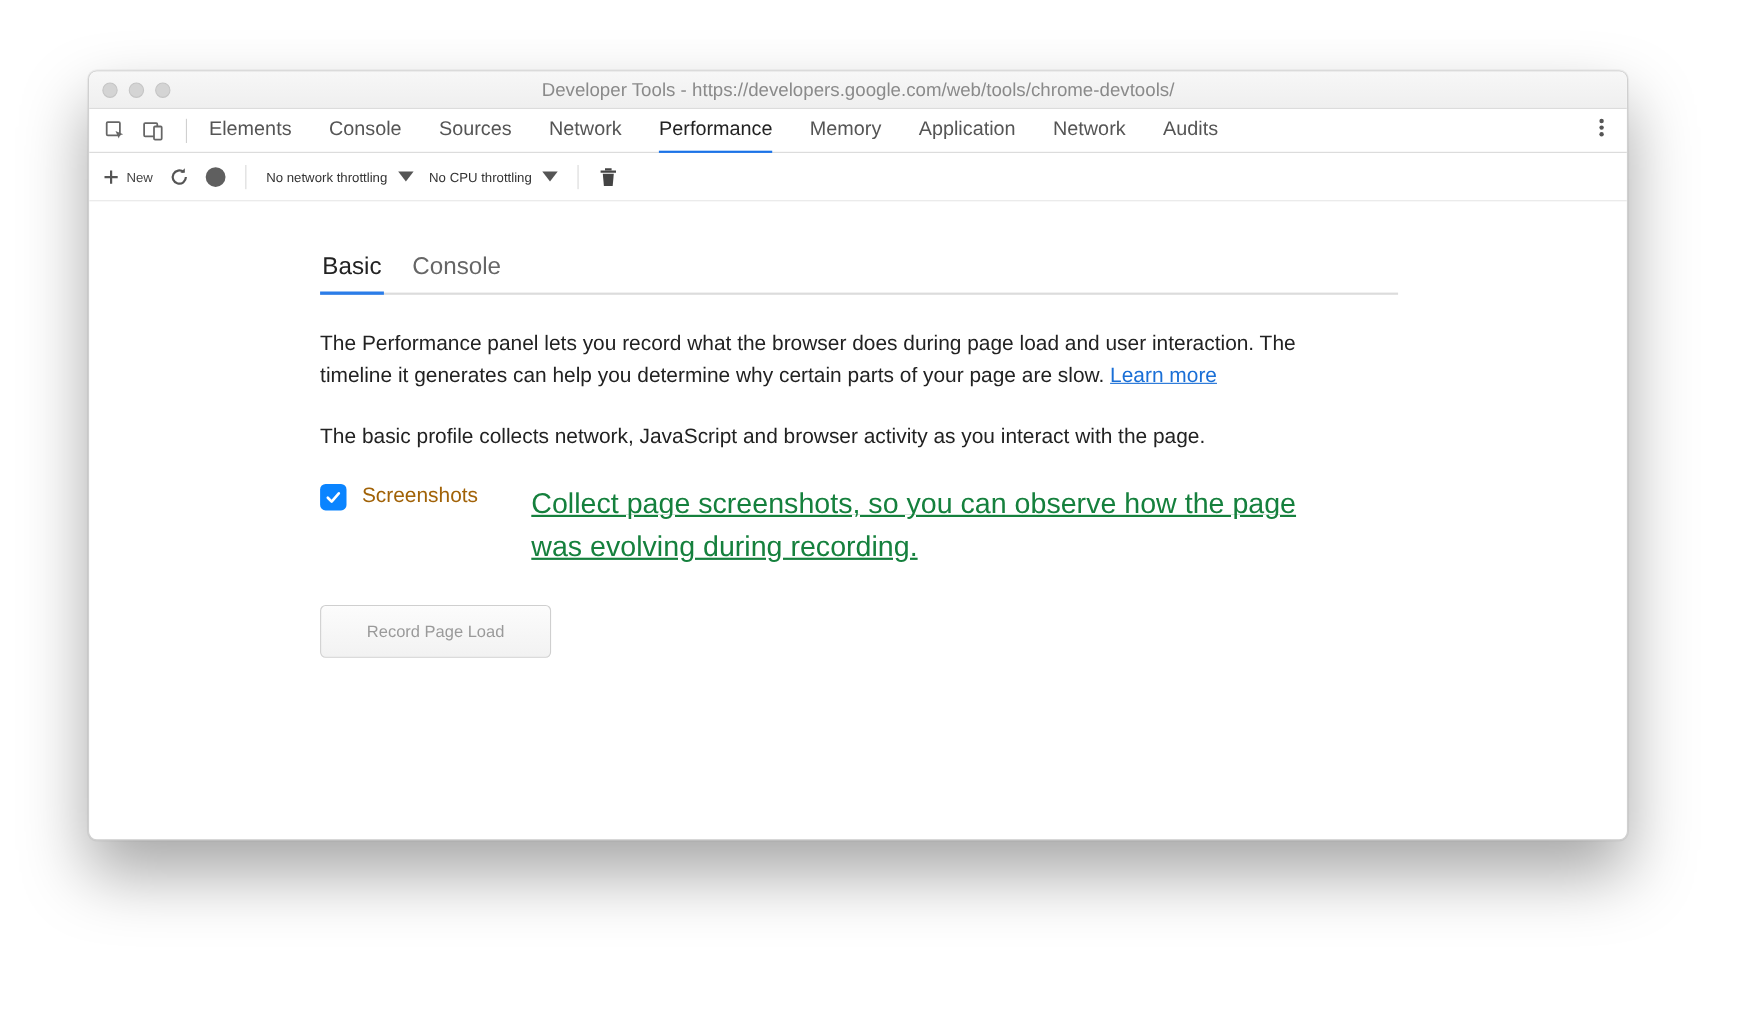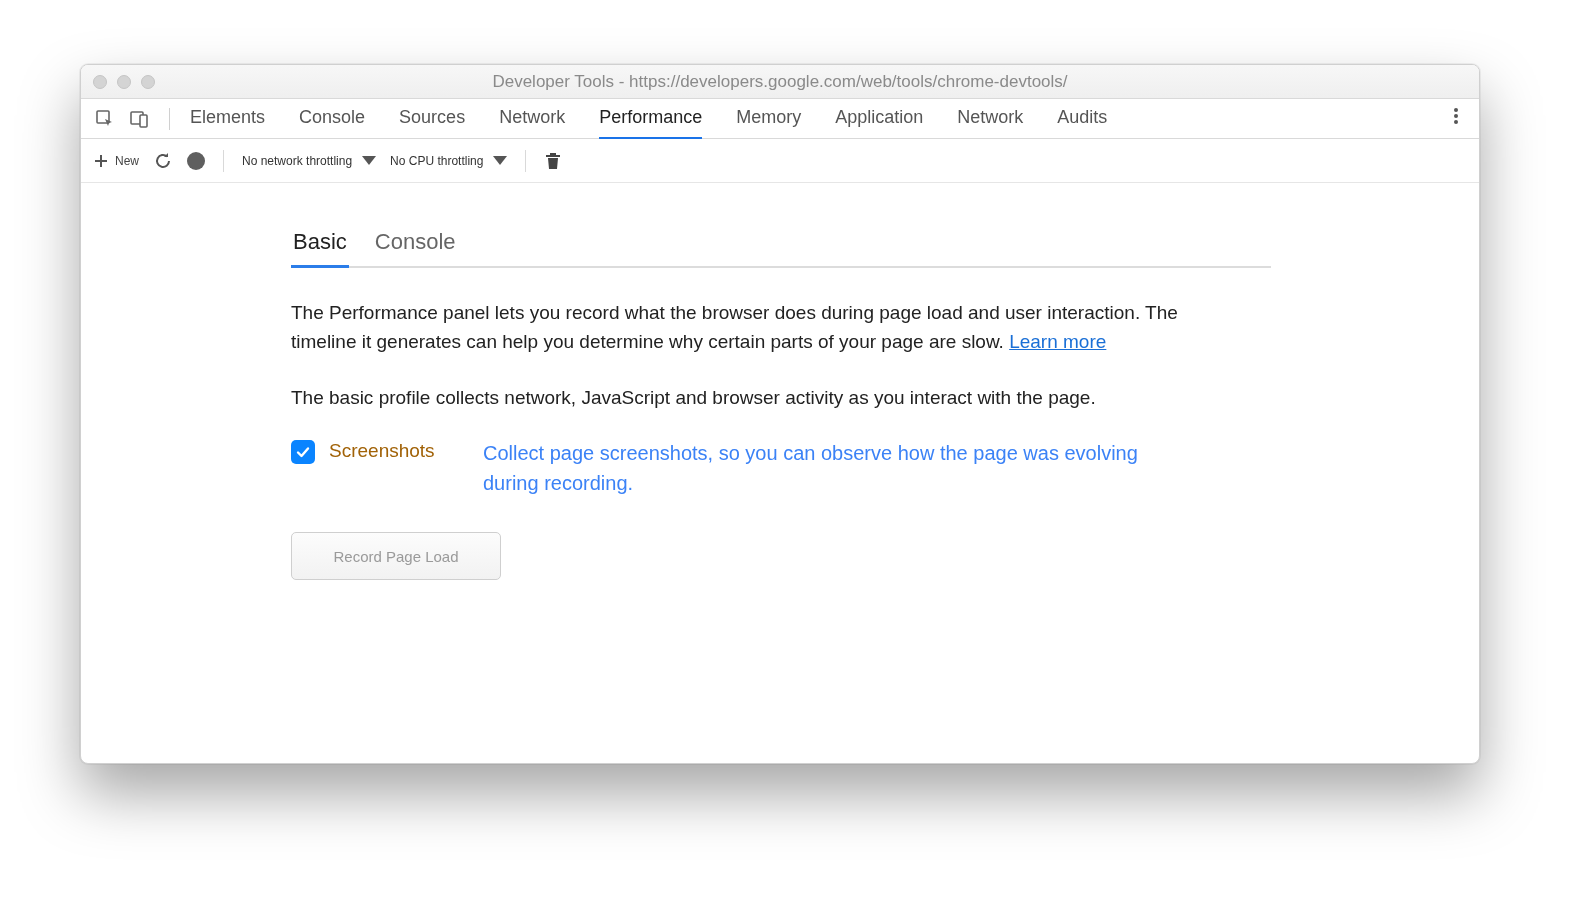--- a/index.html
+++ b/index.html
@@ -111,21 +111,21 @@
   .para { font-size: 19px; line-height: 1.55; color: #222; width: 890px; margin-bottom: 26px; }
   .learn-link { color: #1a6fd6; text-decoration: underline; cursor: pointer; }
   .option-row { display: flex; align-items: flex-start; gap: 14px; width: 890px; margin-bottom: 34px; }
   .checkbox {
     width: 24px; height: 24px; border-radius: 5px;
     background: #0a84ff; display: flex; align-items: center; justify-content: center;
     flex: 0 0 auto; margin-top: 2px; cursor: pointer;
   }
   .checkbox svg { display: block; }
   .opt-label { font-size: 19px; color: #a16207; padding-top: 2px; width: 140px; flex: 0 0 auto; }
-  .opt-desc { font-size: 20px; color: #3b82f6; line-height: 1.5; flex: 1; }
+  .opt-desc { font-size: 26px; color: #15803d; line-height: 1.5; flex: 1; text-decoration: underline; }
   .button-row { display: flex; gap: 22px; }
   .btn {
     min-width: 210px; height: 48px;
     border: 1px solid #cfcfcf; border-radius: 5px;
     background: linear-gradient(#fcfcfc,#f2f2f2);
     color: #9a9a9a; font-size: 15px;
     display: flex; align-items: center; justify-content: center;
     cursor: pointer;
   }
 </style>

